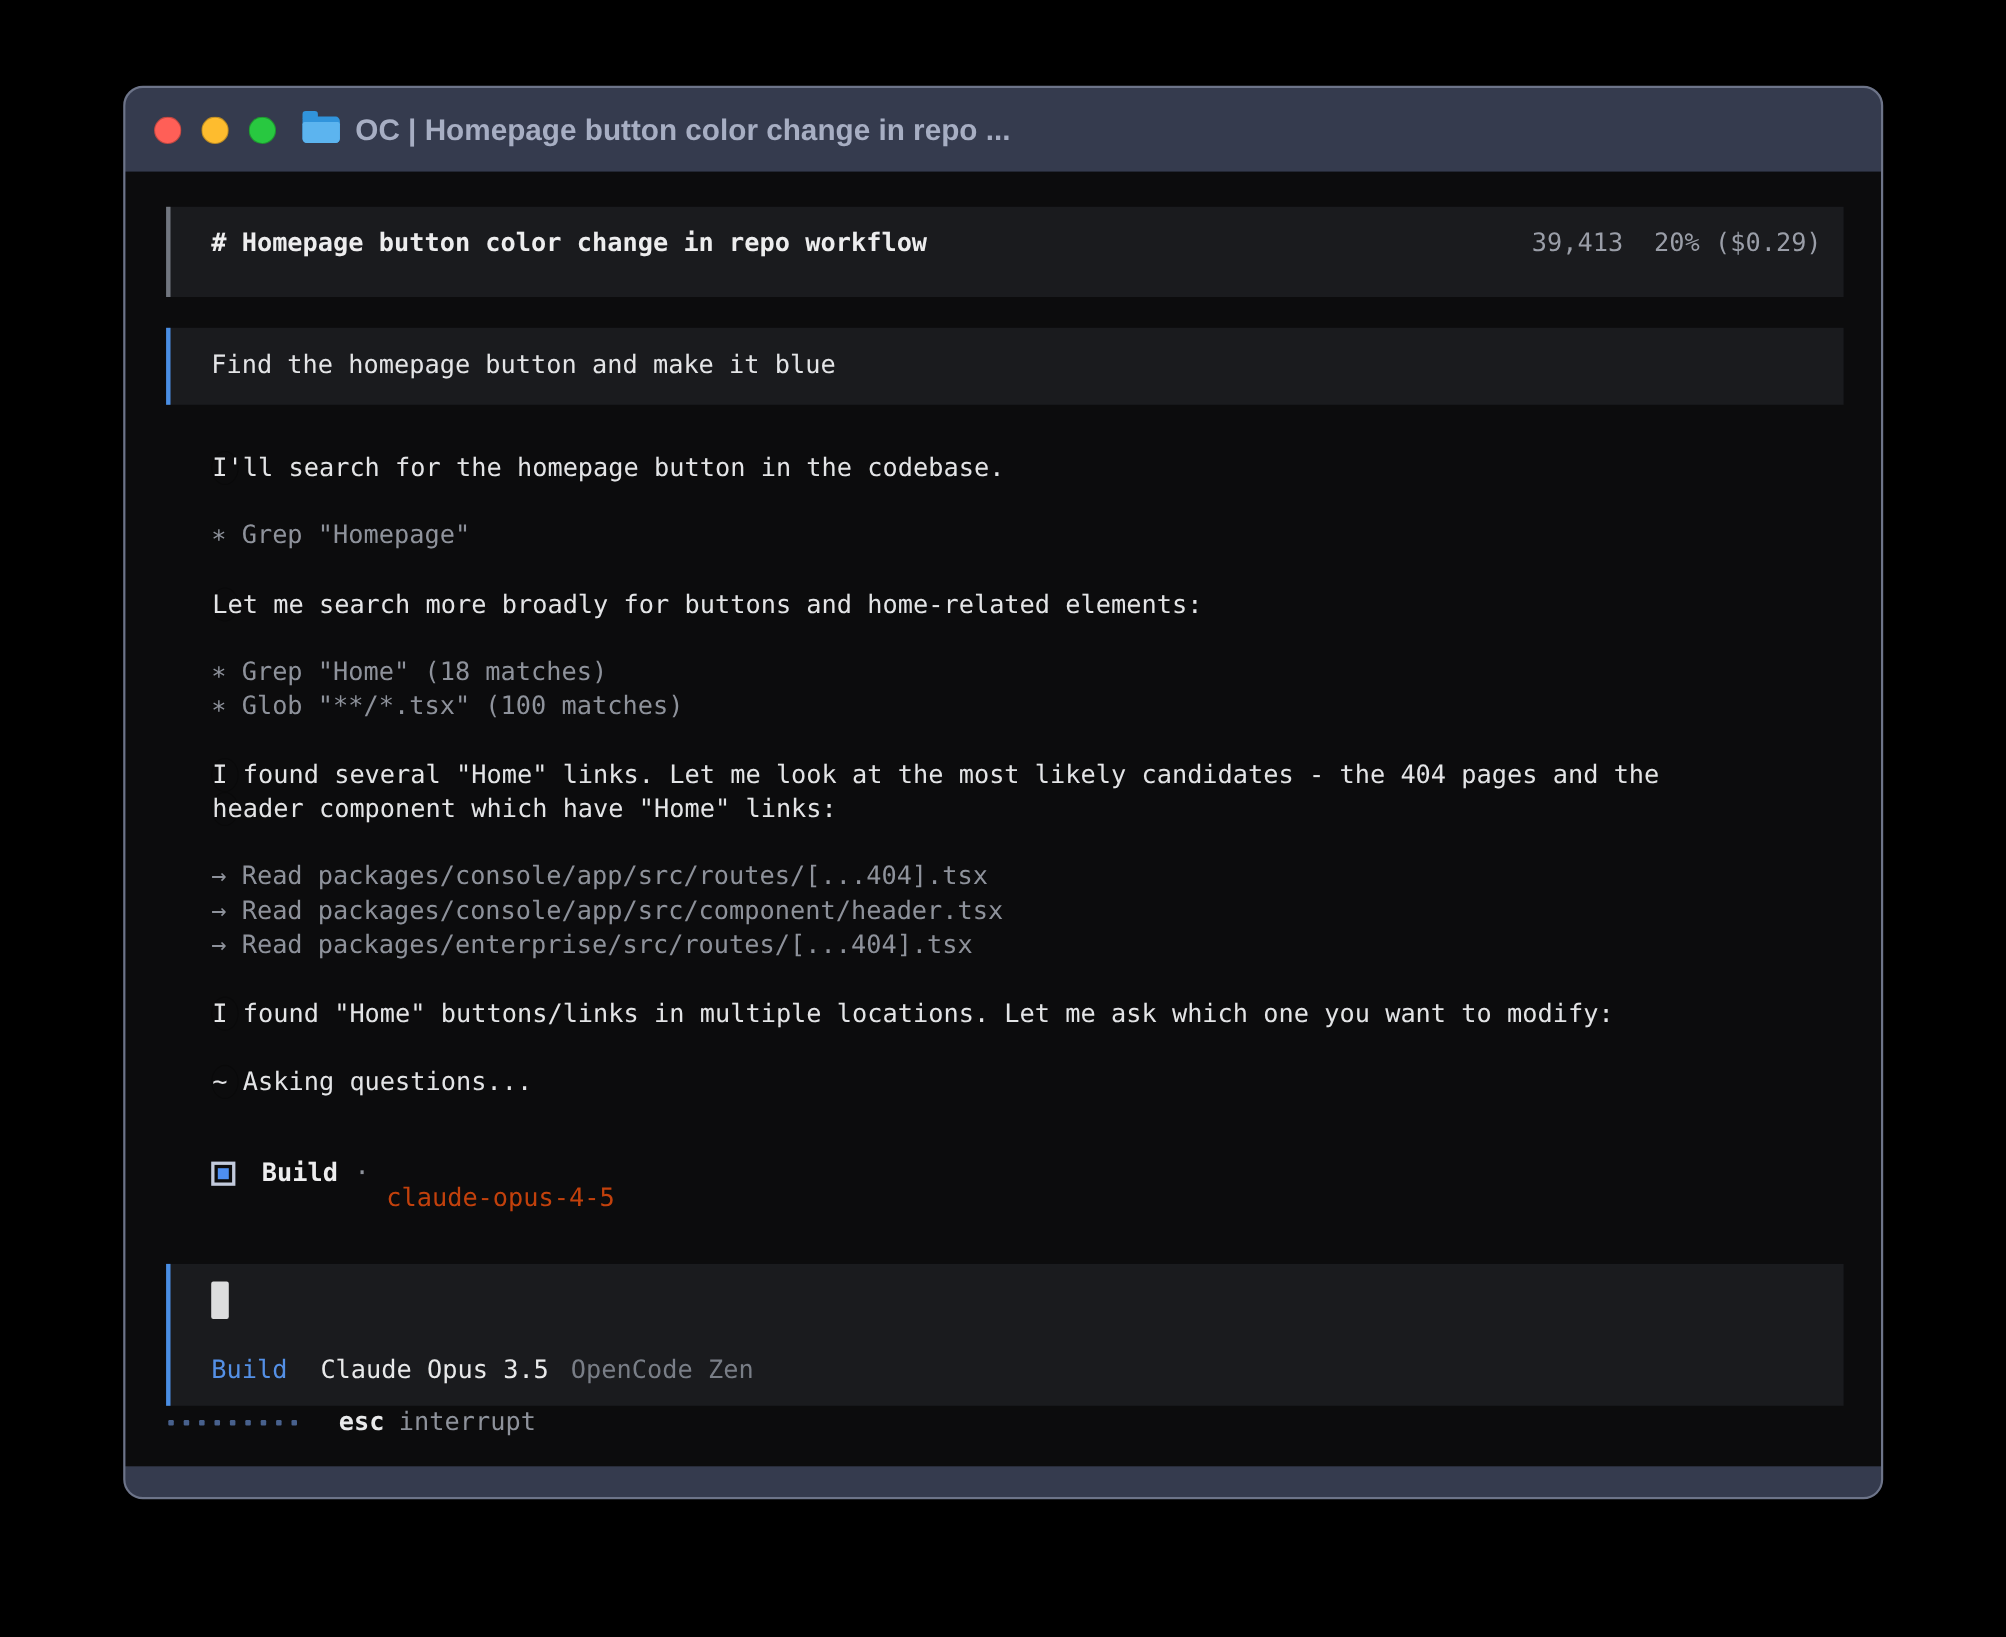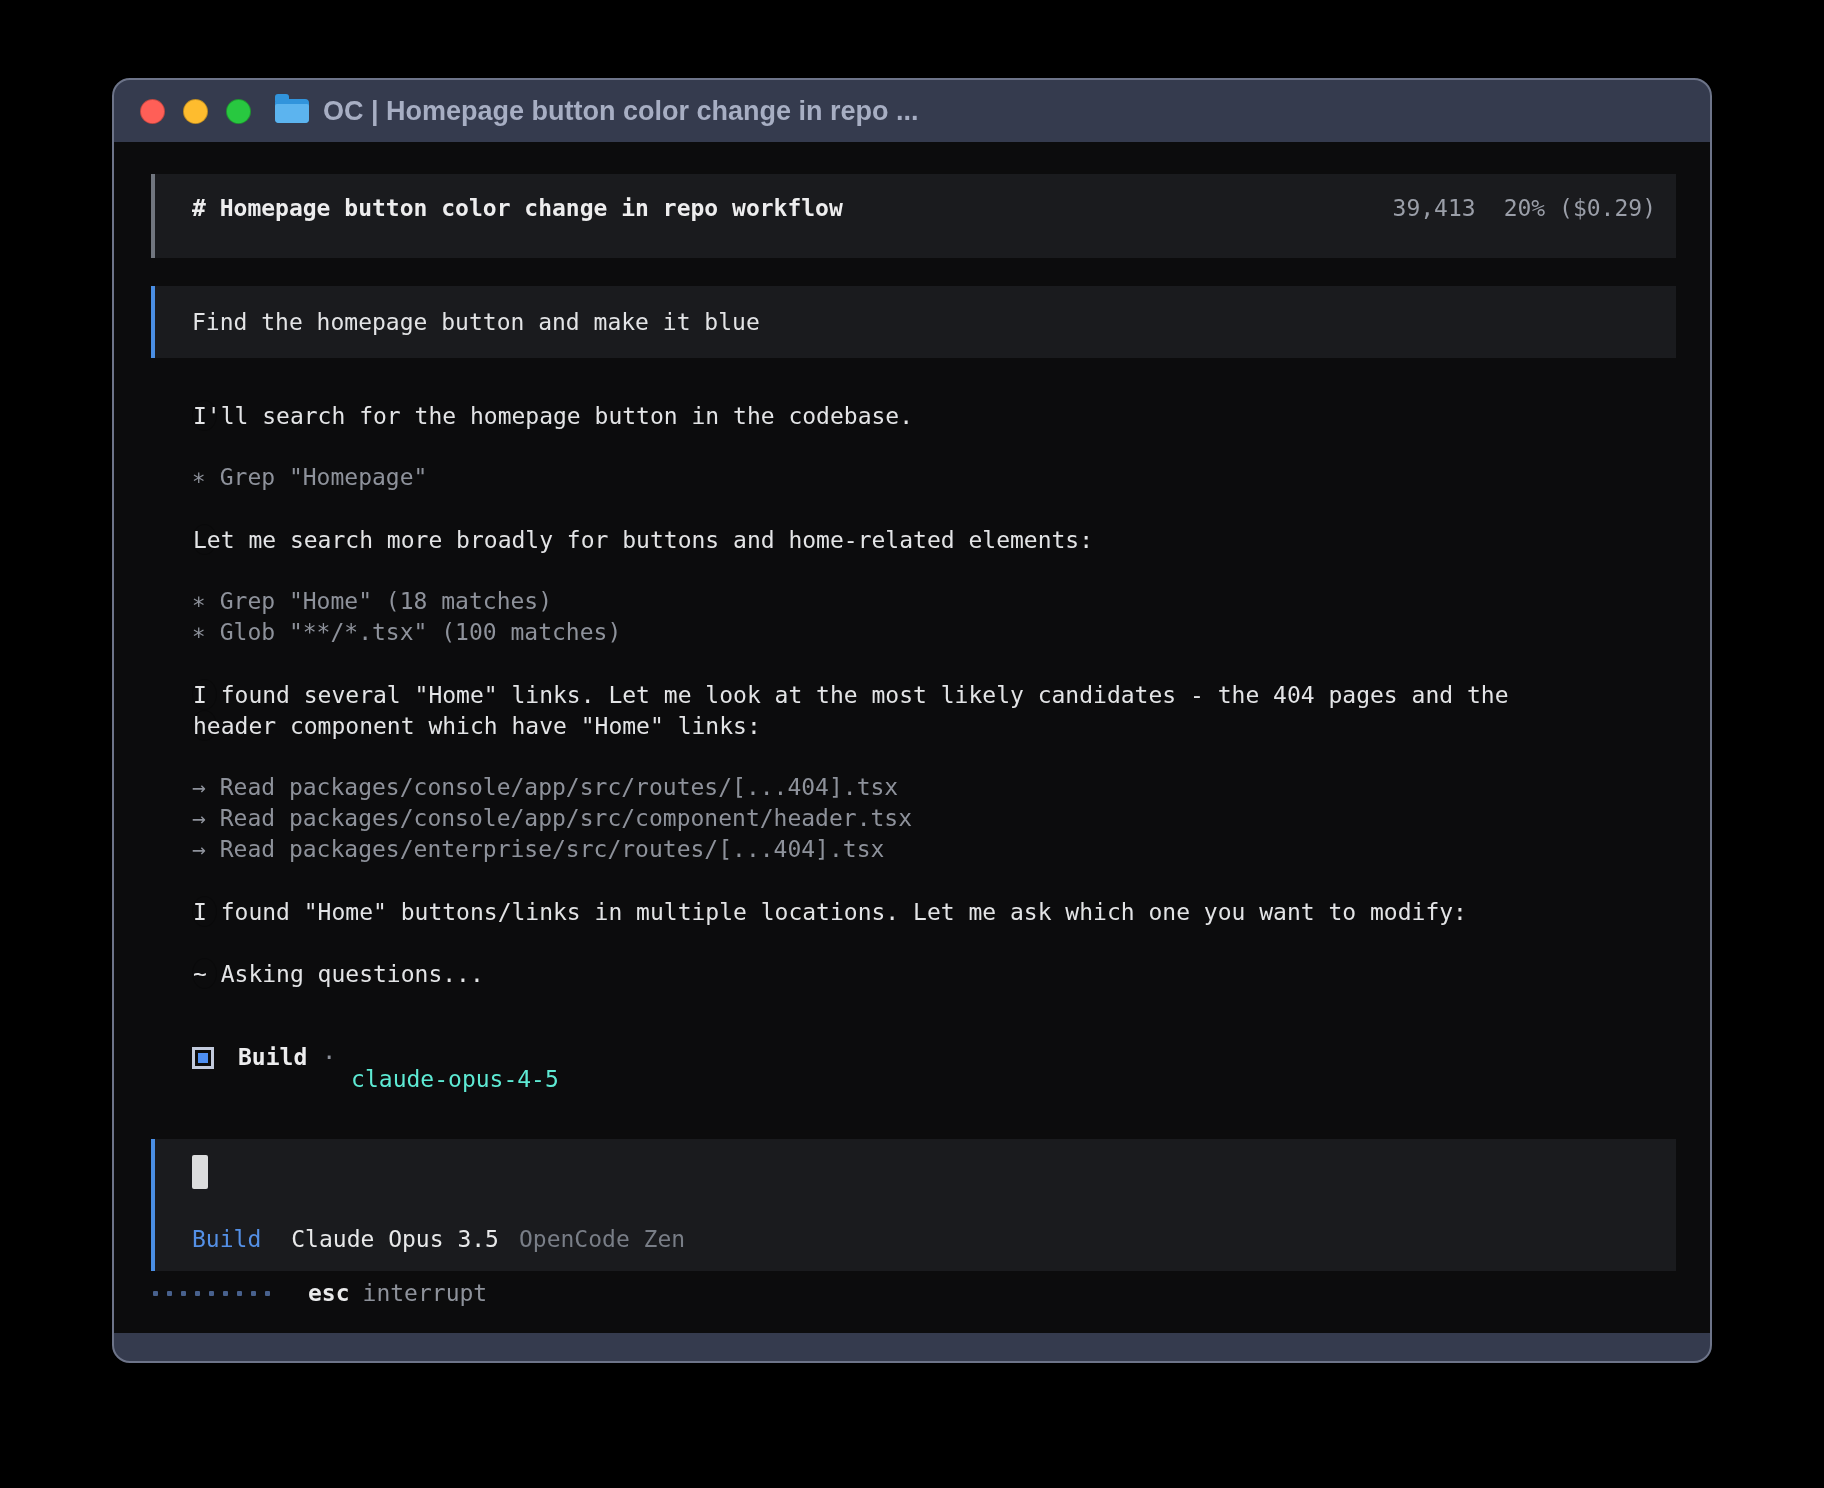--- a/index.html
+++ b/index.html
@@ -6,21 +6,21 @@
   html,body { width:1824px; height:1488px; background:#000; overflow:hidden; }
   body { position:relative; font-family:"DejaVu Sans Mono", monospace; }
 
   .window {
     position:absolute; left:112px; top:78px; width:1600px; height:1285px;
     background:#353b4e; border:2px solid #6d7489; border-radius:18px;
     display:flex; flex-direction:column; padding-bottom:28px; overflow:hidden;
   }
 
   
-  .titlebar { height:62px; flex:0 0 auto; display:flex; align-items:center; padding:0 26px; }
+  .titlebar { height:76px; flex:0 0 auto; display:flex; align-items:center; padding:0 26px; }
   .lights { display:flex; gap:18px; margin-right:24px; }
   .light { width:25px; height:25px; border-radius:50%; border:1px solid rgba(0,0,0,.25); }
   .light.red { background:#ff5f57; }
   .light.yellow { background:#febc2e; }
   .light.green { background:#28c840; }
   .folder { position:relative; width:34px; height:24px; margin-right:14px; background:#3194dc; border-radius:3px 4px 4px 4px; }
   .folder::before { content:""; position:absolute; top:-5px; left:0; width:14px; height:7px; background:#3194dc; border-radius:3px 3px 0 0; }
   .folder::after { content:""; position:absolute; left:0; top:5px; width:34px; height:19px; background:#5cb4ef; border-radius:2px 2px 4px 4px; }
   .title {
     font-family:"Liberation Sans", sans-serif; font-weight:bold; font-size:27px;
@@ -45,21 +45,21 @@
   .transcript { margin-top:42px; padding-left:41px; }
   .tline { white-space:pre; min-height:31px; }
   .tline.light { color:#e3e4e6; }
   .tline.dim { color:#8e929b; }
 
   .agent-row { margin-top:31px; padding-left:41px; display:flex; align-items:center; }
   .agent-icon { position:relative; width:22px; height:22px; border:3px solid #c3cbdd; background:#0c0c0d; flex:0 0 auto; }
   .agent-icon::after { content:""; position:absolute; inset:3px; background:#4e8ff2; }
   .agent-name { margin-left:24px; font-weight:bold; color:#ededee; }
   .agent-sep { margin:0 15px; color:#8e929b; }
-  .agent-model { color:#5eead4;margin-top:44px; }
+  .agent-model { color:#c2410c;margin-top:44px; }
 
   .input-block { margin-top:44px; height:132px; border-left-color:#4a8ee4; display:flex; flex-direction:column; padding:16px 30px 16px 37px; }
   .cursor { width:16px; height:34px; background:#dcddde; border-radius:2px; }
   .input-footer { margin-top:auto; display:flex; align-items:baseline; white-space:pre; }
   .input-footer .mode { color:#5490e6; margin-right:30px; }
   .input-footer .model { color:#e8e9ea; margin-right:20px; }
   .input-footer .provider { color:#797e87; }
 
   
   .statusbar { margin-top:auto; display:flex; align-items:center; padding:0 2px 4px 2px; }

